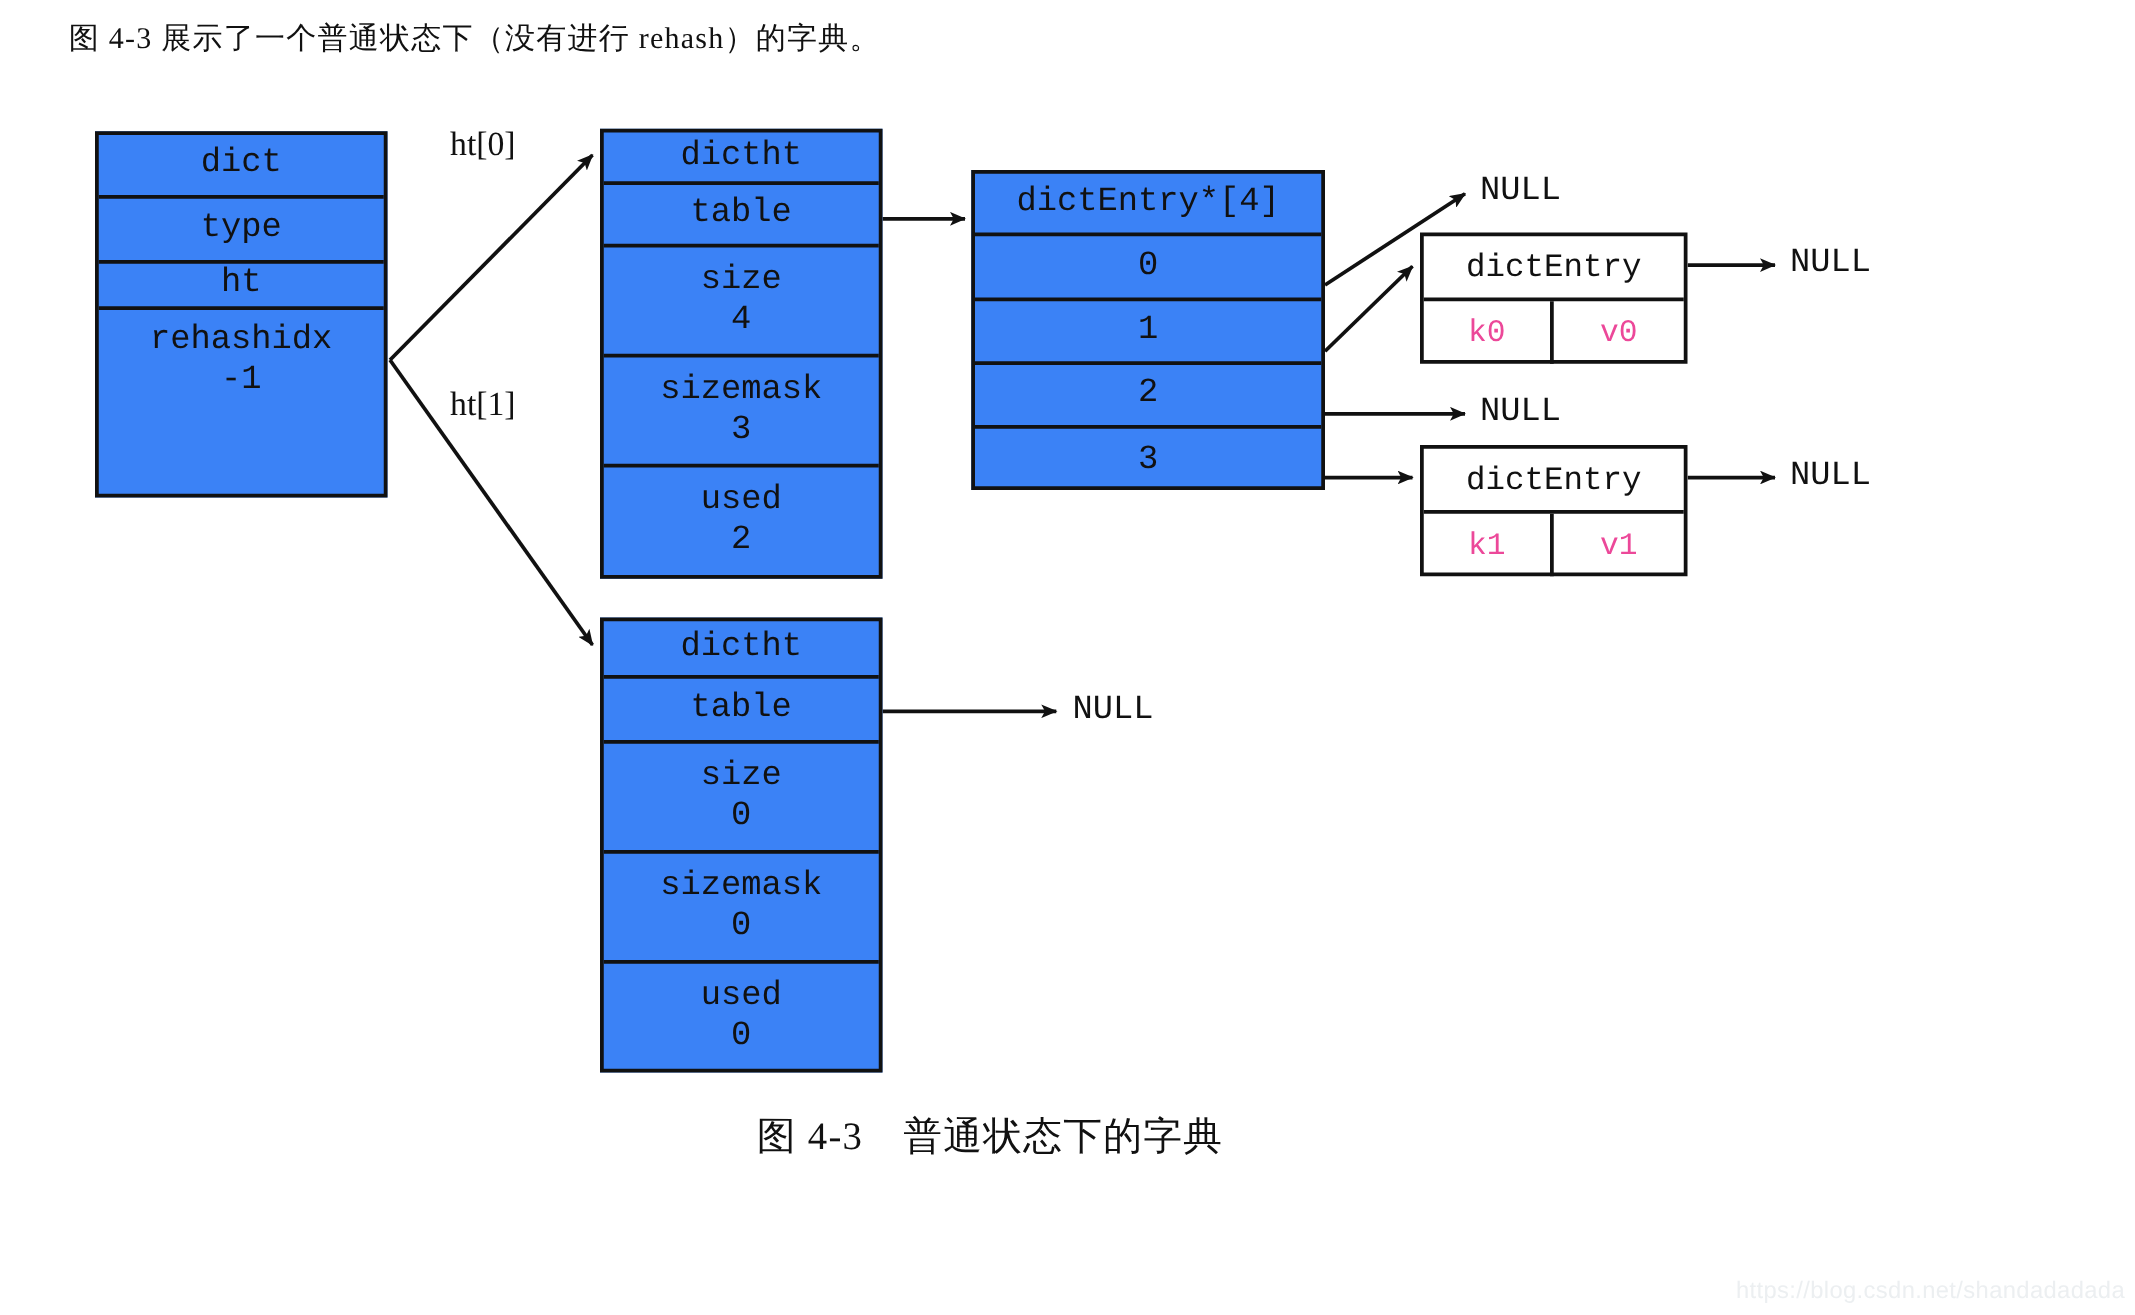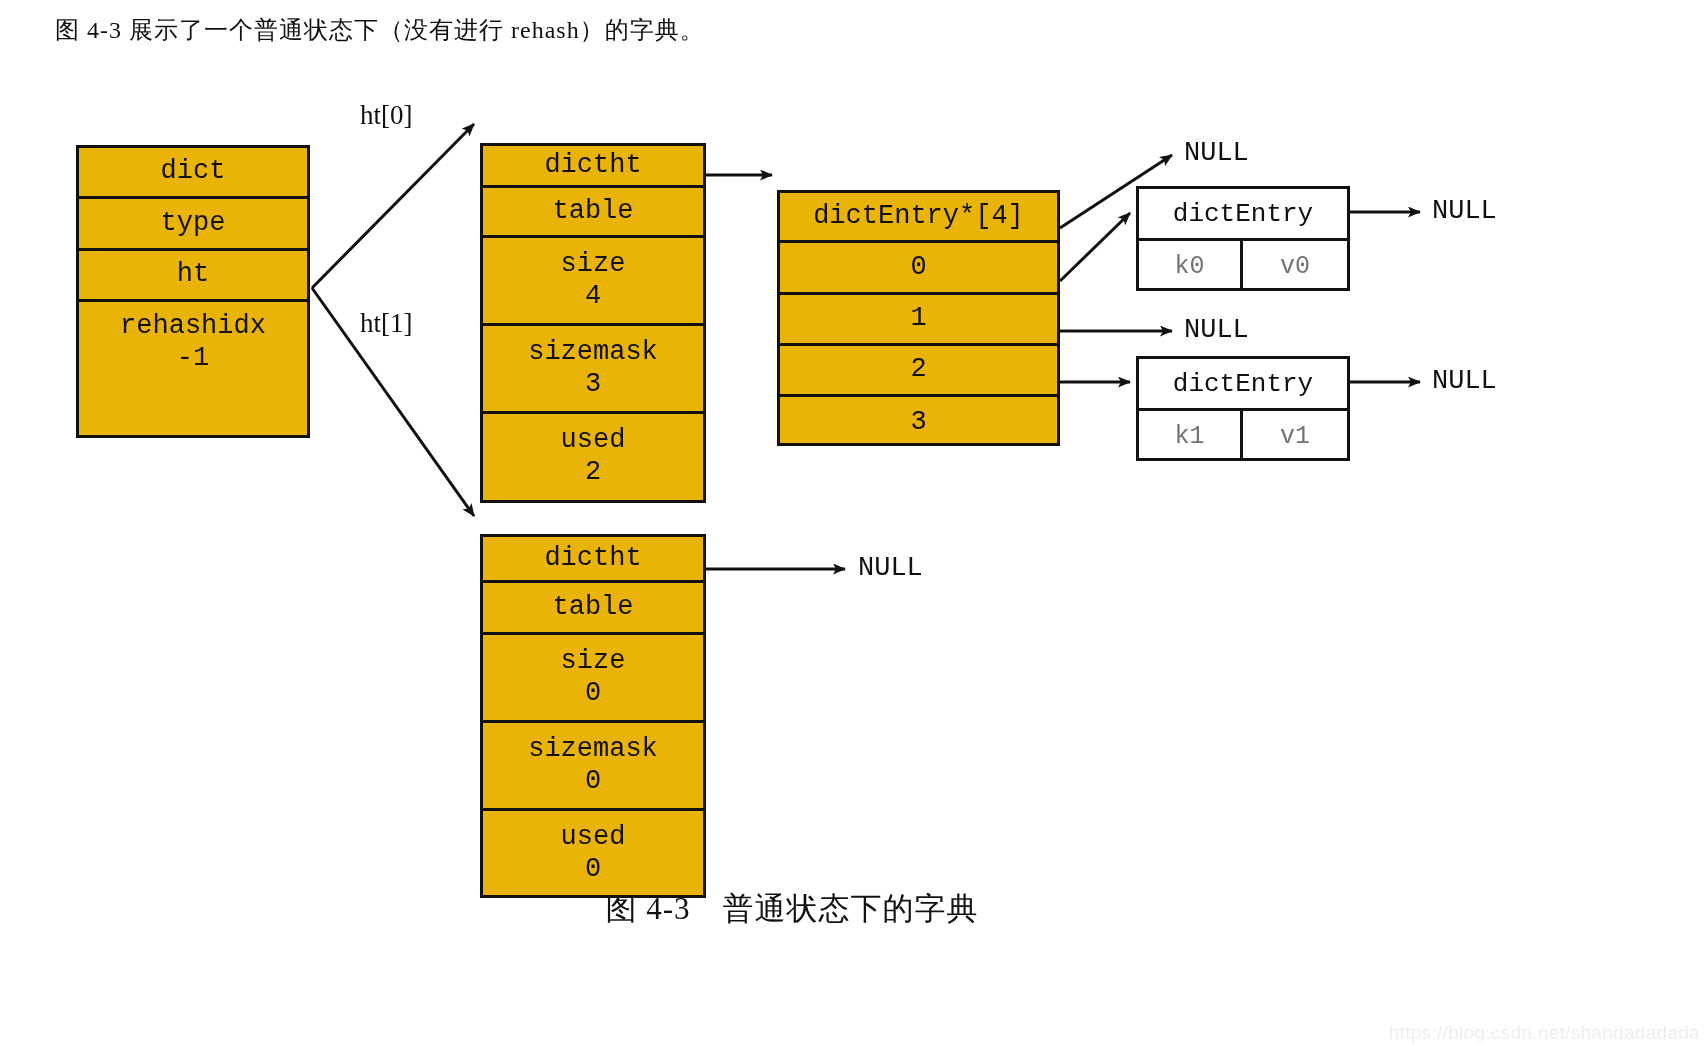--- a/index.html
+++ b/index.html
@@ -52,23 +52,22 @@
     font-size: 19px;
     color: #eceff1;
     letter-spacing: 0.3px;
     white-space: nowrap;
   }
 
   
   .struct {
     position: absolute;
     border: 3px solid #111;
-    background: #eab308;
-    box-sizing: border-box;
-    margin-top: 40px;
+    background: #3b82f6;
+    box-sizing: border-box;
   }
   .row {
     border-bottom: 3px solid #111;
     box-sizing: border-box;
     display: flex;
     flex-direction: column;
     align-items: center;
     justify-content: center;
     font-family: "Liberation Mono", "DejaVu Sans Mono", monospace;
     color: #111;
@@ -111,21 +110,21 @@
     height: 50px;
     box-sizing: border-box;
   }
   .entry-node .entry-kv .cell {
     flex: 1 1 50%;
     display: flex;
     align-items: center;
     justify-content: center;
     font-family: "Liberation Mono", "DejaVu Sans Mono", monospace;
     font-size: 25px;
-    color: #737373;
+    color: #ec4899;
     box-sizing: border-box;
   }
   .entry-node .entry-kv .cell.left {
     border-right: 3px solid #111;
   }
 
   
   .null-label {
     position: absolute;
     font-family: "Liberation Mono", "DejaVu Sans Mono", monospace;
@@ -185,21 +184,21 @@
     <line x1="706" y1="569" x2="845" y2="569" stroke="#111" stroke-width="3" marker-end="url(#ah)"></line>
   </svg>
 
   <div class="struct" id="dict-struct" style="left:76px; top:105px; width:234px; height:293px;">
     <div class="row" style="height:51px;">
       <span>dict</span>
     </div>
     <div class="row" style="height:52px;">
       <span>type</span>
     </div>
-    <div class="row" style="height:51px;">
+    <div class="row" style="height:37px;">
       <span>ht</span>
     </div>
     <div class="row" style="height:81px;">
       <span>rehashidx</span>
       <span class="val">-1</span>
     </div>
   </div>
 
   <div class="edge-label" style="left:360px; top:100px;">ht[0]</div>
   <div class="edge-label" style="left:360px; top:308px;">ht[1]</div>
@@ -218,21 +217,21 @@
     <div class="row" style="height:88px;">
       <span>sizemask</span>
       <span class="val">3</span>
     </div>
     <div class="row" style="height:86px;">
       <span>used</span>
       <span class="val">2</span>
     </div>
   </div>
 
-  <div class="struct" id="bucket-table" style="left:777px; top:150px; width:283px; height:256px;">
+  <div class="struct" id="bucket-table" style="left:777px; top:136px; width:283px; height:256px;">
     <div class="row header" style="height:50px;">
       <span>dictEntry*[4]</span>
     </div>
     <div class="row" style="height:52px;">
       <span>0</span>
     </div>
     <div class="row" style="height:51px;">
       <span>1</span>
     </div>
     <div class="row" style="height:51px;">

